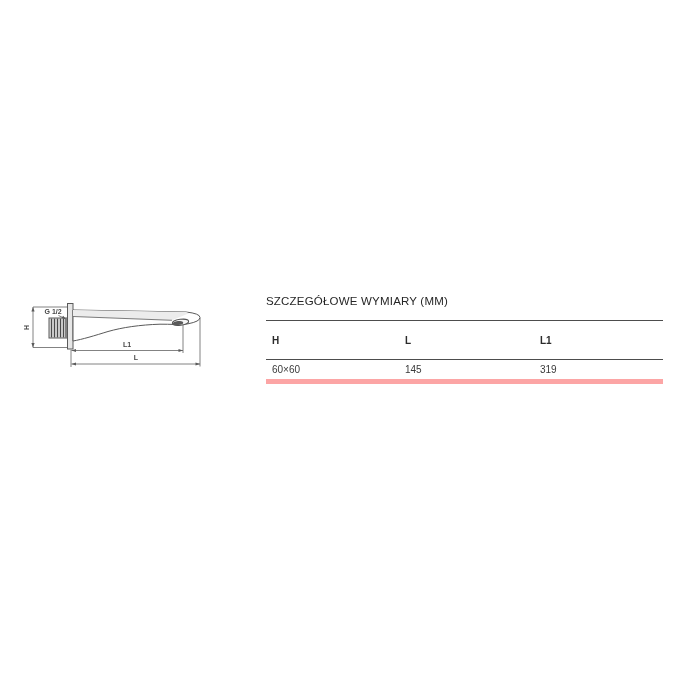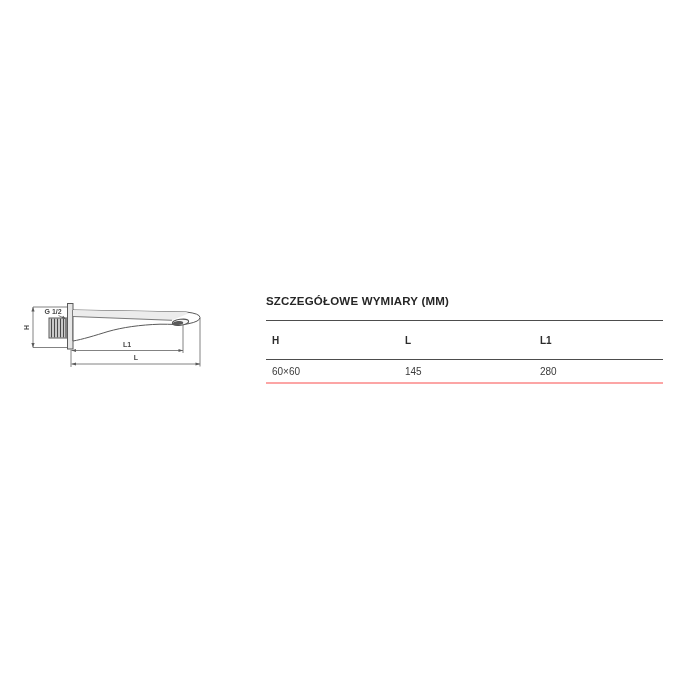--- a/index.html
+++ b/index.html
@@ -27,21 +27,21 @@
   }
   .spec-table {
     position: absolute;
     left: 266px;
     top: 294px;
     width: 397px;
     color: #262626;
   }
   .spec-title {
     font-size: 11.5px;
-    font-weight: 700;
+    font-weight: 400;
     letter-spacing: 0.2px;
     color: #262626;
     height: 26px;
     line-height: 14px;
   }
   .spec-head {
     display: grid;
     grid-template-columns: 133px 135px 1fr;
     align-items: center;
     height: 40px;
@@ -51,21 +51,21 @@
     font-size: 10px;
     font-weight: 700;
     color: #2b2b2b;
   }
   .spec-row {
     display: grid;
     grid-template-columns: 133px 135px 1fr;
     align-items: center;
     height: 24px;
     padding-left: 6px;
-    border-bottom: 2px solid #fca5a5;
+    border-bottom: 5px solid #fca5a5;
     font-size: 10px;
     font-weight: 400;
     color: #3a3a3a;
   }
 </style>
 </head>
 <body>
 
 <div class="canvas">
 
@@ -130,17 +130,17 @@
   <div class="spec-table">
     <div class="spec-title">SZCZEGÓŁOWE WYMIARY (MM)</div>
     <div class="spec-head">
       <span>H</span>
       <span>L</span>
       <span>L1</span>
     </div>
     <div class="spec-row">
       <span>60×60</span>
       <span>145</span>
-      <span>280</span>
+      <span>319</span>
     </div>
   </div>
 
 </div>
 
 </body></html>

